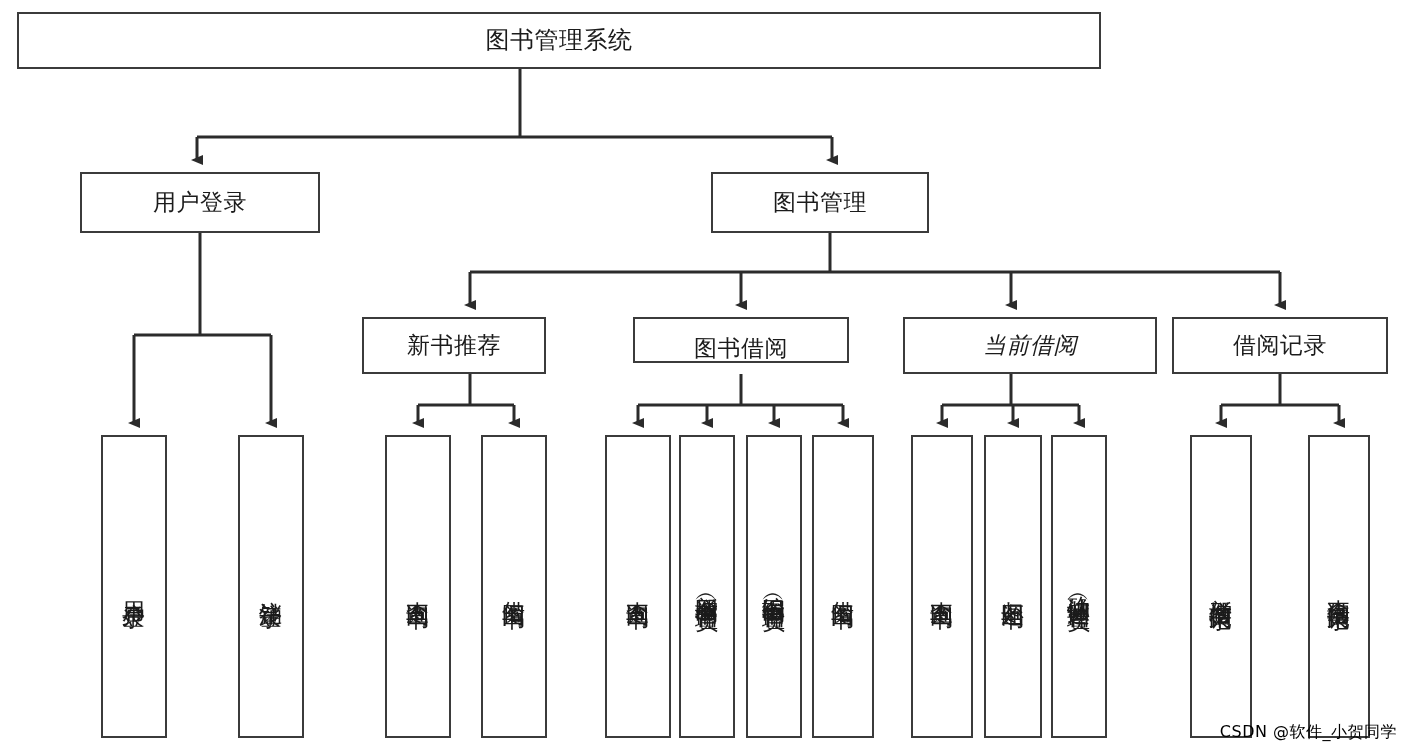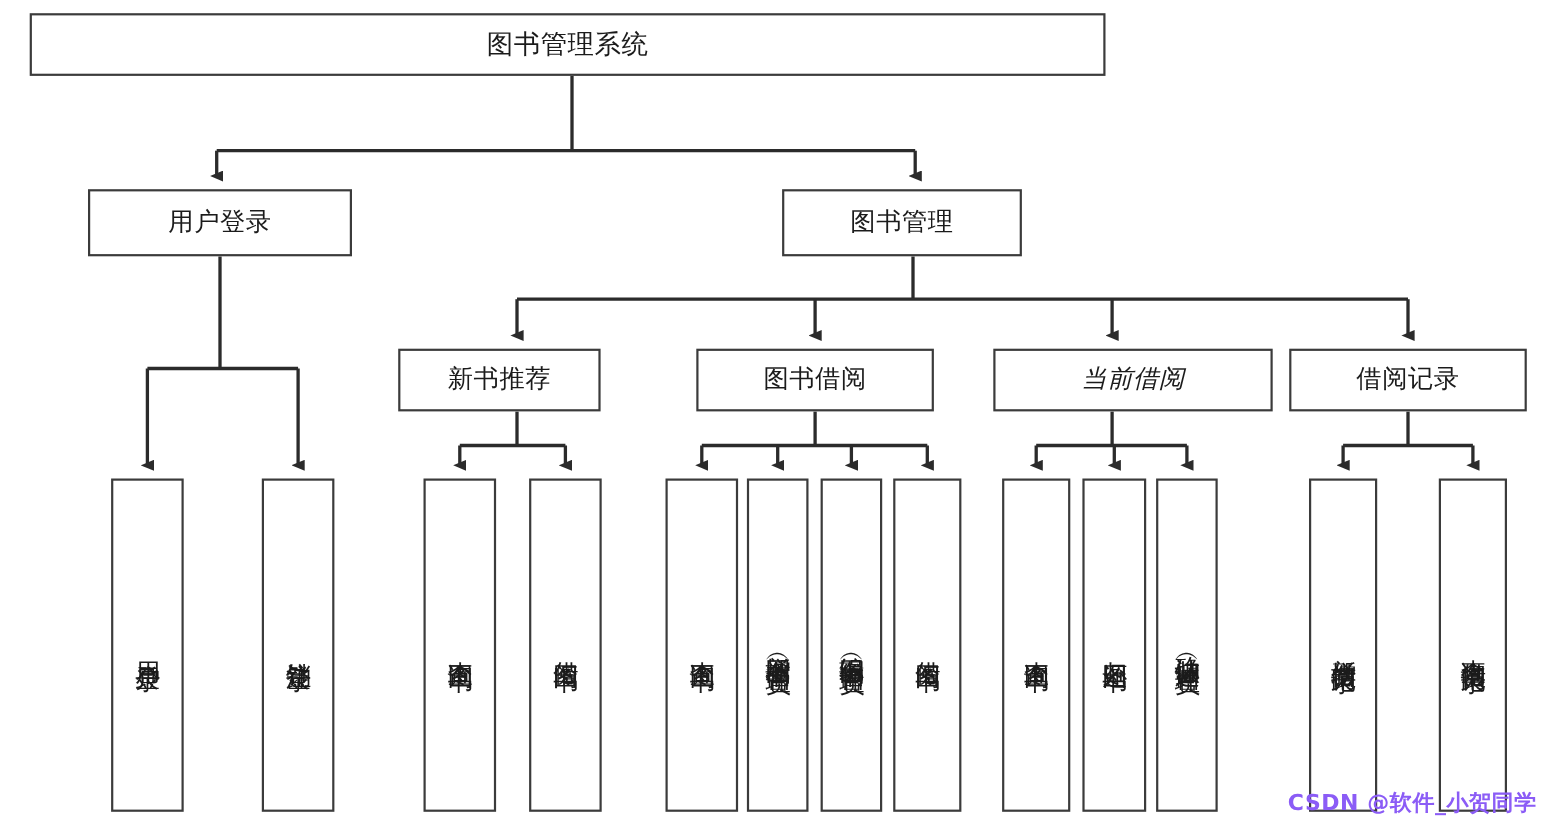--- a/index.html
+++ b/index.html
@@ -60,26 +60,25 @@
     color: #1b1b1b;
     line-height: 1.22;
     letter-spacing: 2px;
     white-space: nowrap;
     text-align: center;
   }
   .watermark {
     position: absolute;
     right: 8px;
     bottom: 4px;
-    font-size: 20px;
-    color: #8b5cf6;
+    font-size: 16px;
+    color: #000000;
     letter-spacing: 0.5px;
     white-space: nowrap;
     pointer-events: none;
-    font-weight: bold;
   }
 </style>
 </head>
 <body>
 
 <div id="canvas">
 
   <svg id="diagram-svg" viewBox="0 0 1405 747">
     <defs>
       <marker id="arrow" markerWidth="12" markerHeight="12" refX="5" refY="6" orient="auto" markerUnits="userSpaceOnUse">
@@ -123,35 +122,35 @@
       <path d="M1013,405 L1013,423" marker-end="url(#arrow)"></path>
       <path d="M1079,405 L1079,423" marker-end="url(#arrow)"></path>
 
       <path d="M1280,374 L1280,405"></path>
       <path d="M1221,405 L1339,405"></path>
       <path d="M1221,405 L1221,423" marker-end="url(#arrow)"></path>
       <path d="M1339,405 L1339,423" marker-end="url(#arrow)"></path>
     </g>
   </svg>
 
-  <div class="node-box node-root" style="left:27px; top:12px; width:978px; height:57px;">
+  <div class="node-box node-root" style="left:17px; top:12px; width:1084px; height:57px;">
     <span class="node-label-h">图书管理系统</span>
   </div>
 
   <div class="node-box" style="left:80px; top:172px; width:240px; height:61px;">
     <span class="node-label-h">用户登录</span>
   </div>
   <div class="node-box" style="left:711px; top:172px; width:218px; height:61px;">
     <span class="node-label-h">图书管理</span>
   </div>
 
   <div class="node-box" style="left:362px; top:317px; width:184px; height:57px;">
     <span class="node-label-h">新书推荐</span>
   </div>
-  <div class="node-box" style="left:633px; top:317px; width:216px; height:57px;">
+  <div class="node-box" style="left:633px; top:317px; width:216px; height:46px;align-items:flex-end;">
     <span class="node-label-h">图书借阅</span>
   </div>
   <div class="node-box" style="left:903px; top:317px; width:254px; height:57px;font-style:italic;">
     <span class="node-label-h">当前借阅</span>
   </div>
   <div class="node-box" style="left:1172px; top:317px; width:216px; height:57px;">
     <span class="node-label-h">借阅记录</span>
   </div>
 
   <div class="leaf-box" style="left:101px; top:435px; width:66px; height:303px;">

